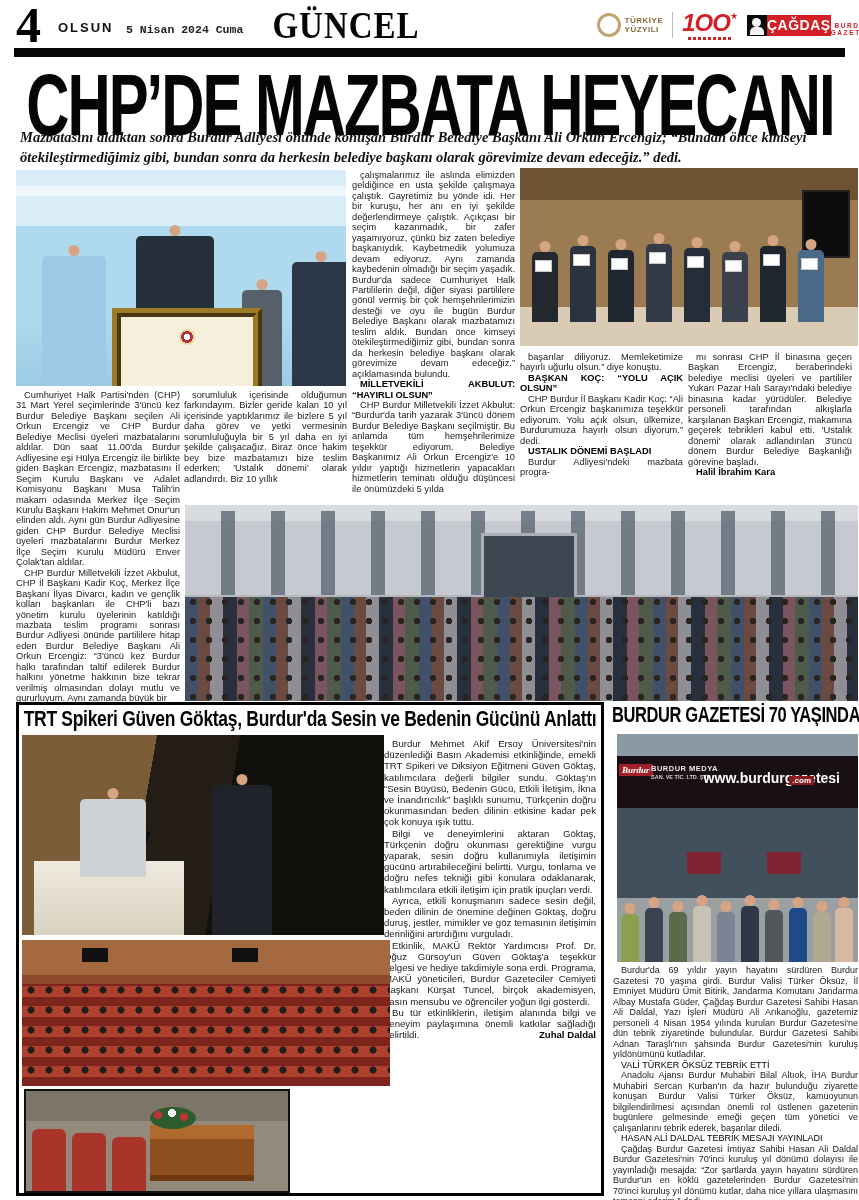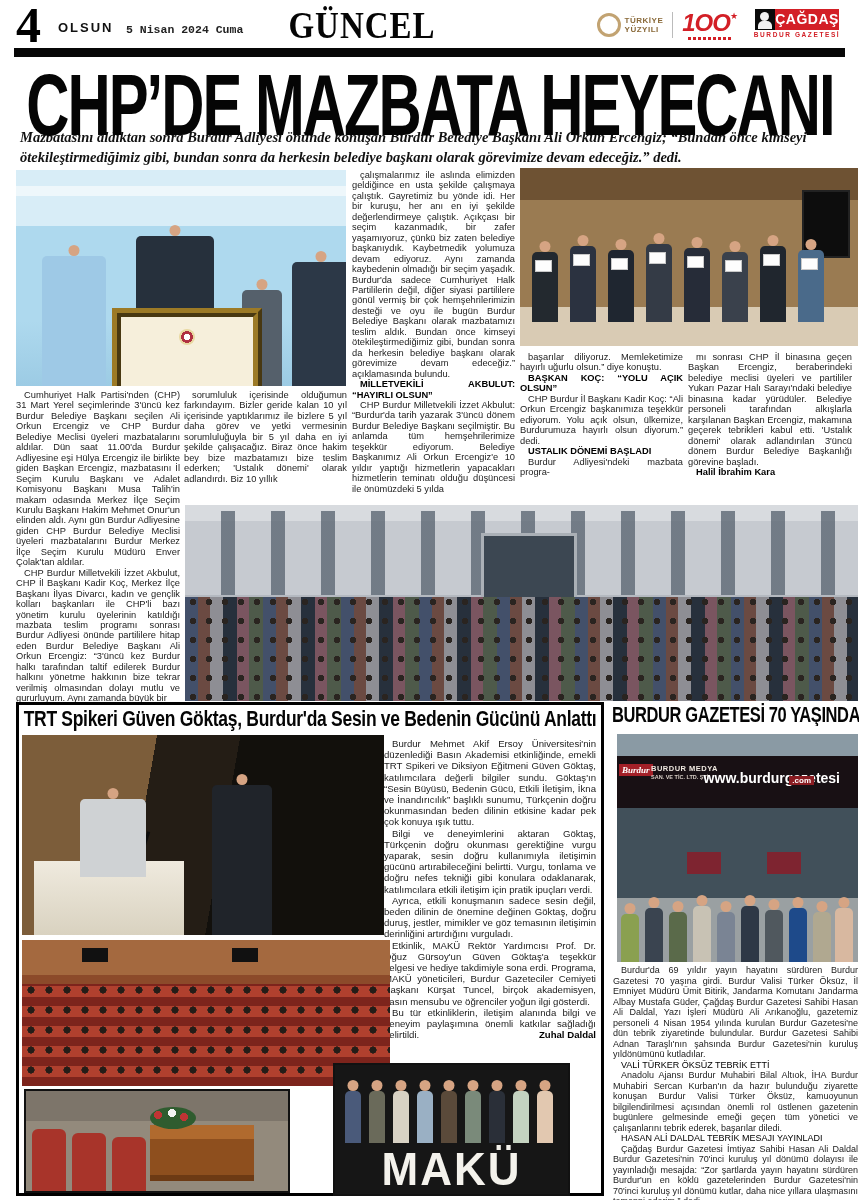--- a/index.html
+++ b/index.html
@@ -4,33 +4,33 @@
 <style>
   html,body{margin:0;padding:0;background:#e8e8e8;}
   .page{position:relative;width:859px;height:1200px;background:#fff;margin:0 auto;
         font-family:"Liberation Sans",sans-serif;color:#1a1a1a;overflow:hidden;}
   .abs{position:absolute;}
 
   
   .pagenum{left:16px;top:-4px;font-family:"Liberation Serif",serif;font-weight:700;font-size:50px;color:#000;}
   .pagelabel{left:58px;top:20px;font-size:13px;font-weight:700;letter-spacing:2px;color:#111;}
   .dateline{left:126px;top:23px;font-size:11.5px;font-weight:600;color:#222;font-family:Liberation Mono, monospace;}
-  .section{left:16px;top:6px;width:692px;text-align:center;text-decoration:underline;}
+  .section{left:0;top:6px;width:692px;text-align:center;text-decoration:underline;}
   .section span{display:inline-block;font-family:"Liberation Serif",serif;font-weight:700;font-size:33px;
                 letter-spacing:1px;transform:scaleY(1.12);transform-origin:top;color:#050505;}
   .logos{right:12px;top:5px;display:flex;align-items:center;gap:9px;height:40px;}
   .ty-logo{display:flex;align-items:center;gap:4px;}
   .ty-circle{width:24px;height:24px;border-radius:50%;background:radial-gradient(circle at 50% 50%,#fff 0 4px,#c2a372 4px 7px,#fff 7px 9px,#b89ا 9px);border:3px solid #c2a372;box-sizing:border-box;}
   .ty-text{font-size:8px;font-weight:800;color:#8a6a3a;line-height:9px;letter-spacing:.5px;}
   .logo-divider{width:1px;height:26px;background:#bbb;}
   .logo100{display:flex;flex-direction:column;align-items:center;}
   .logo100 .big{font-size:24px;font-weight:800;font-style:italic;color:#d31f26;line-height:24px;letter-spacing:-1px;}
   .logo100 .star{font-size:9px;color:#d31f26;vertical-align:top;}
   .logo100 .underbar{width:44px;height:3px;background:repeating-linear-gradient(90deg,#d31f26 0 3px,transparent 3px 5px);margin-top:2px;}
-  .cagdas{width:100px;display:flex;flex-direction:column;align-items:center;}
+  .cagdas{width:100px;display:flex;flex-direction:row;align-items:flex-end;}
   .cagdas .row1{display:flex;height:21px;}
   .cagdas .ata{width:20px;background:#0a0a0a;position:relative;}
   .cagdas .ata::before{content:"";position:absolute;left:5px;top:3px;width:9px;height:9px;border-radius:50%;background:#f2f2f2;}
   .cagdas .ata::after{content:"";position:absolute;left:3px;top:12px;width:14px;height:8px;border-radius:5px 5px 0 0;background:#f2f2f2;}
   .cagdas .name{flex:1;background:#d31f26;color:#fff;font-weight:800;font-size:14px;display:flex;align-items:center;justify-content:center;letter-spacing:.5px;transform:none;}
   .cagdas .sub{color:#d31f26;font-size:6.5px;font-weight:800;letter-spacing:1.6px;text-align:center;margin-top:1px;}
   .cagdas .squiggle{height:3px;margin:1px 10px 0;background:repeating-linear-gradient(90deg,#8a8a8a 0 4px,transparent 4px 6px);}
   .blackbar{left:14px;top:48px;width:831px;height:9px;background:#070707;}
 
   
@@ -239,32 +239,20 @@
   </div>
 
   <div class="photo photoF">
     <div class="seat" style="left:6px;bottom:0;width:34px;height:62px;"></div>
     <div class="seat" style="left:46px;bottom:0;width:34px;height:58px;"></div>
     <div class="seat" style="left:86px;bottom:0;width:34px;height:54px;"></div>
     <div class="table"></div>
     <div class="flowers"></div>
   </div>
 
-  <div class="photo photoG">
-    <span class="pp" style="left:10px;top:26px;width:16px;height:52px;background:#4a5a7a;"></span>
-    <span class="pp" style="left:34px;top:26px;width:16px;height:52px;background:#6a6a5a;"></span>
-    <span class="pp" style="left:58px;top:26px;width:16px;height:52px;background:#d8d2c4;"></span>
-    <span class="pp" style="left:82px;top:26px;width:16px;height:52px;background:#9ab0c4;"></span>
-    <span class="pp" style="left:106px;top:26px;width:16px;height:52px;background:#5a4a3a;"></span>
-    <span class="pp" style="left:130px;top:26px;width:16px;height:52px;background:#7a8a7a;"></span>
-    <span class="pp" style="left:154px;top:26px;width:16px;height:52px;background:#2a2f38;"></span>
-    <span class="pp" style="left:178px;top:26px;width:16px;height:52px;background:#c4d2c0;"></span>
-    <span class="pp" style="left:202px;top:26px;width:16px;height:52px;background:#e2c8b0;"></span>
-    <div class="maku">MAKÜ</div>
-  </div>
 
   <div class="abs gz-title"><span>BURDUR GAZETESİ 70 YAŞINDA</span></div>
 
   <div class="photo photoH">
     <div class="signboard"></div>
     <div class="s5">Burdur</div>
     <div class="s1">BURDUR MEDYA</div>
     <div class="s2">SAN. VE TİC. LTD. ŞTİ.</div>
     <div class="s3">www.burdurgazetesi</div>
     <div class="s4">.com</div>

